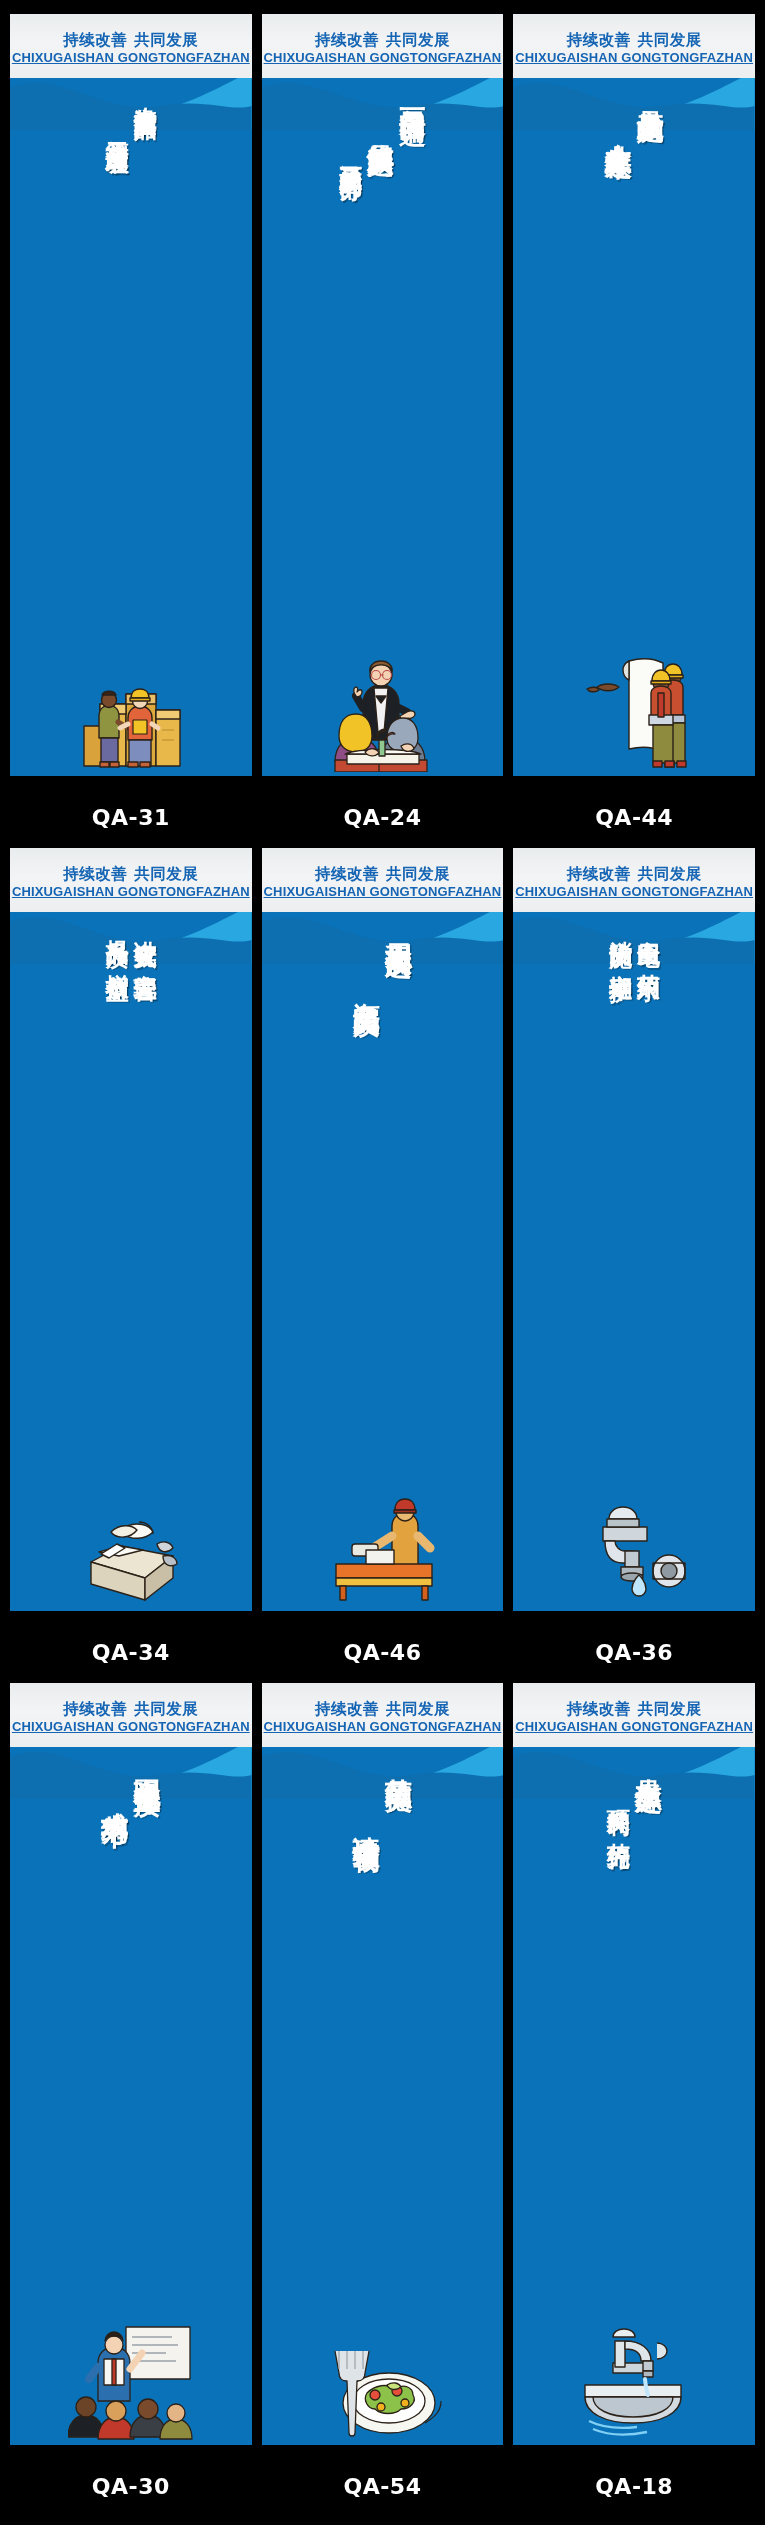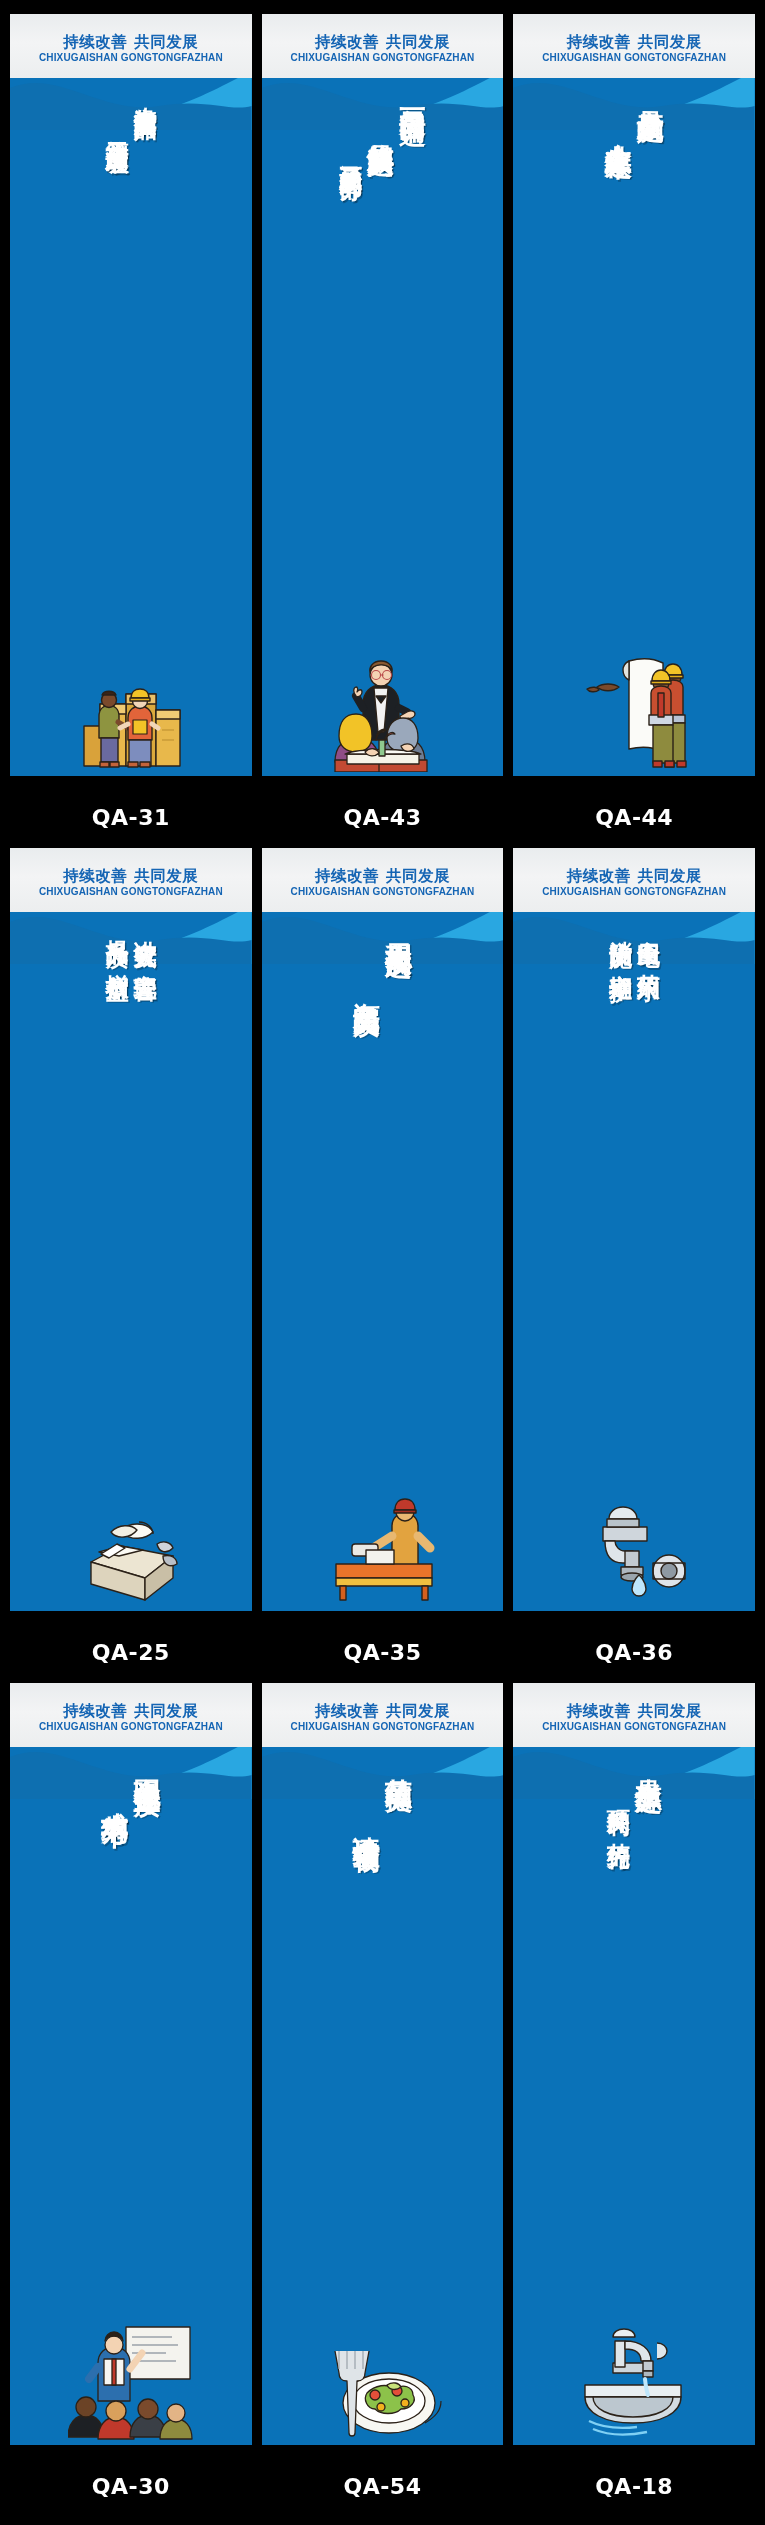--- a/index.html
+++ b/index.html
@@ -47,25 +47,26 @@
     font-weight:bold;
     font-size:15.5px;
     letter-spacing:0.5px;
     white-space:nowrap;
     line-height:1.1;
   }
   .phead .cn .sp { display:inline-block; width:7px; }
   .phead .py {
     color:#1565b4;
     font-weight:bold;
-    font-size:10px;
+    font-size:13px;
     letter-spacing:0.15px;
     margin-top:2px;
     white-space:nowrap;
     transform:scaleX(1.0);
+    text-decoration:underline;
   }
   
   .waves { position:absolute; top:52px; left:0; right:0; height:64px; z-index:2; }
   .waves svg { display:block; width:100%; height:100%; }
   .lowerfill {
     position:absolute; left:0; right:0; top:112px; bottom:0;
     background:#0a72b8; z-index:1;
   }
   
   .slogan {
@@ -232,21 +233,21 @@
               <path d="M28 112c14-6 62-6 76 0z" fill="#fbfaf4"></path>
               <path d="M62 98h6v16h-6z" fill="#8fc98f"></path>
               <path d="M59 98c2-8 6-10 9-9-4-3-9 1-9 9zM68 97c3-7 8-8 10-5-4-1-8 2-10 5z" fill="#c2594c"></path>
               <path d="M60 94c2-6 7-8 9-6-4 0-7 3-9 6z" fill="#5f9a4a"></path>
               <path d="M48 110c5-5 12-4 14 1-4 4-11 4-14-1z" fill="#f4d3b4"></path>
               <path d="M84 104c6-4 12-2 13 3-5 4-11 3-13-3z" fill="#f4d3b4"></path>
             </g>
           </svg>
         </div>
     </div>
-    <div class="code">QA-43</div>
+    <div class="code">QA-24</div>
   </div>
 
   <div class="cell">
     <div class="poster">
 
       <div class="lowerfill"></div>
 
       <div class="waves">
         <svg viewBox="0 0 240 64" preserveAspectRatio="none">
           <path class="w-light" d="M0,30 C45,4 95,58 150,44 C190,34 215,16 240,6 L240,64 L0,64 Z" fill="#29a7e1"></path>
@@ -333,21 +334,21 @@
               <path d="M56 34c10-4 22-2 26 6-8 8-22 8-30 2z" fill="#fbfaf4"></path>
               <path d="M40 40c8-8 20-8 26-2-6 8-20 10-26 2z" fill="#f2efe3"></path>
               <path d="M68 30c8 0 14 6 14 12" fill="none"></path>
               <path d="M30 62l16-10 8 4-16 10z" fill="#fff"></path>
               <path d="M86 52c6-4 14-2 16 4-6 6-14 5-16-4z" fill="#cfd4da"></path>
               <path d="M92 64c8-2 14 2 14 8-7 4-14 1-14-8z" fill="#b9bfc7"></path>
             </g>
           </svg>
         </div>
     </div>
-    <div class="code">QA-25</div>
+    <div class="code">QA-34</div>
   </div>
 
   <div class="cell">
     <div class="poster">
 
       <div class="lowerfill"></div>
 
       <div class="waves">
         <svg viewBox="0 0 240 64" preserveAspectRatio="none">
           <path class="w-light" d="M0,30 C45,4 95,58 150,44 C190,34 215,16 240,6 L240,64 L0,64 Z" fill="#29a7e1"></path>
@@ -378,21 +379,21 @@
               <path d="M96 44l12 12" stroke="#e8b871" stroke-width="9" stroke-linecap="round"></path>
               <rect x="30" y="52" width="26" height="12" rx="3" fill="#e9e9e4"></rect>
               <path d="M14 72h96v14H14z" fill="#e8742a"></path>
               <path d="M14 86h96v8H14z" fill="#f0c040"></path>
               <path d="M18 94h6v14h-6zM100 94h6v14h-6z" fill="#d4601e"></path>
               <path d="M44 58h28v14H44z" fill="#f2f2ee"></path>
             </g>
           </svg>
         </div>
     </div>
-    <div class="code">QA-35</div>
+    <div class="code">QA-46</div>
   </div>
 
   <div class="cell">
     <div class="poster">
 
       <div class="lowerfill"></div>
 
       <div class="waves">
         <svg viewBox="0 0 240 64" preserveAspectRatio="none">
           <path class="w-light" d="M0,30 C45,4 95,58 150,44 C190,34 215,16 240,6 L240,64 L0,64 Z" fill="#29a7e1"></path>

